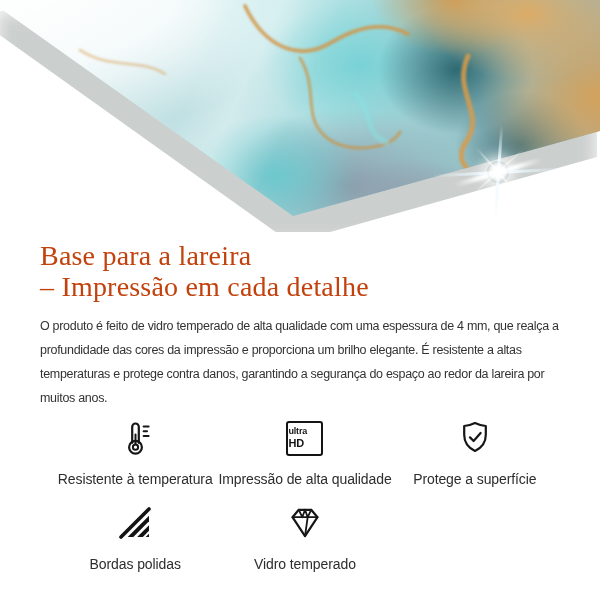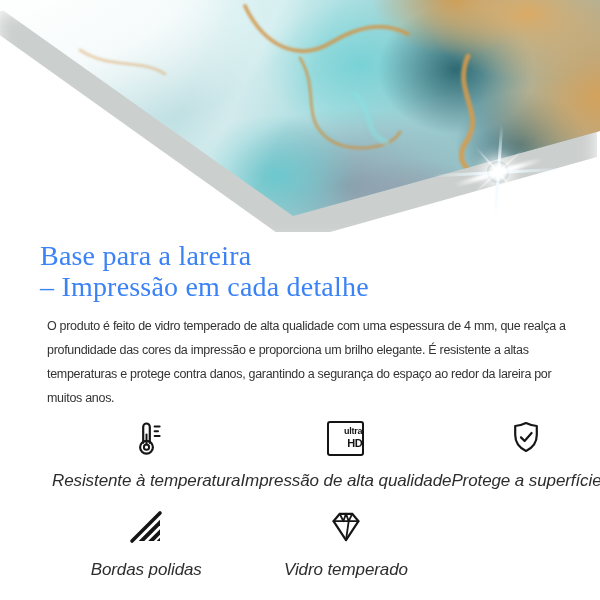--- a/index.html
+++ b/index.html
@@ -71,40 +71,40 @@
     background: radial-gradient(circle, #fff 0 28%, rgba(255,255,255,0.75) 48%, rgba(222,242,255,0.3) 66%, rgba(255,255,255,0) 75%);
     box-shadow: 0 0 14px 5px rgba(255,255,255,0.85); }
 
   
   .content { padding: 0 30px 0 40px; }
   .heading {
     margin: 8px 0 0;
     font-family: "Liberation Serif", "DejaVu Serif", serif;
     font-weight: 400;
     font-size: 28px; line-height: 31px;
-    color: #3b82f6; letter-spacing: 0.2px;
+    color: #c2410c; letter-spacing: 0.2px;
   }
   .desc {
-    margin: 12px 7px 0; width: 540px;
+    margin: 12px 0 0; width: 540px;
     font-size: 12.5px; line-height: 24px;
     letter-spacing: -0.3px;
     color: #333333;
   }
 
   
   .features { margin: 6px 12px 0; display: grid; grid-template-columns: 1fr 1fr 1fr; row-gap: 14px; }
   .feature { display: flex; flex-direction: column; align-items: center; }
   .icon-box { height: 44px; display: flex; align-items: center; justify-content: center; }
-  .feature-label { margin-top: 11px; font-size: 17px; color: #2d2d2d; letter-spacing: -0.1px; white-space: nowrap; font-style: italic; }
+  .feature-label { margin-top: 11px; font-size: 14px; color: #2d2d2d; letter-spacing: -0.1px; white-space: nowrap; }
 
   .icon-svg { stroke: #161616; fill: none; stroke-width: 2.2; stroke-linecap: round; stroke-linejoin: round; }
 
   .uhd-box {
     width: 37px; height: 35px; border: 2.5px solid #141414; border-radius: 3px;
-    display: flex; flex-direction: column; align-items: flex-end; justify-content: center;
+    display: flex; flex-direction: column; align-items: flex-start; justify-content: center;
     color: #141414; background: #fff;
   }
   .uhd-top { font-size: 9px; font-weight: 700; line-height: 10px; letter-spacing: -0.2px; }
   .uhd-bottom { font-size: 11px; font-weight: 700; line-height: 15px; letter-spacing: -0.3px; }
 </style>
 </head>
 <body>
 
 <div class="hero">
   <div class="glass-shadow"></div>

